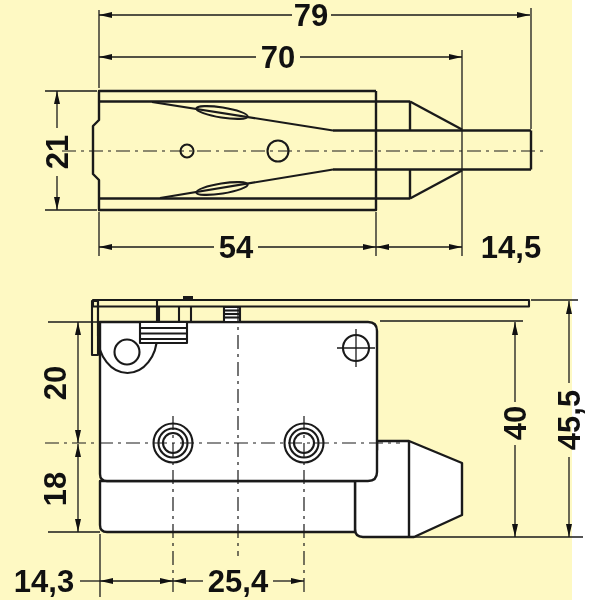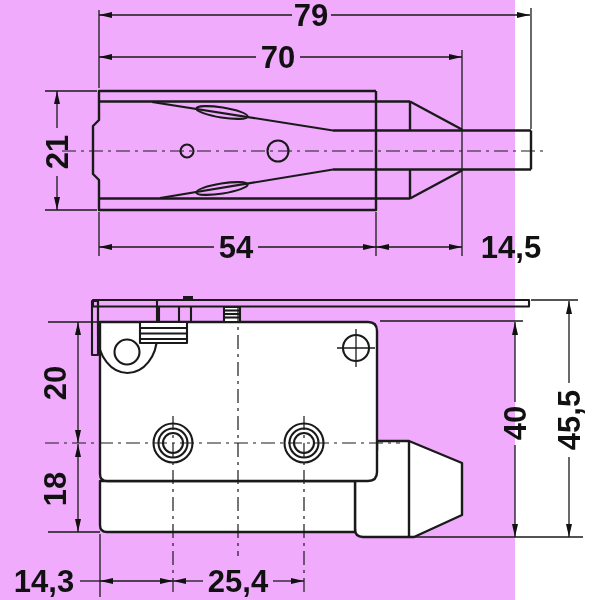--- a/index.html
+++ b/index.html
@@ -1,16 +1,16 @@
 <!DOCTYPE html>
 <html><head>
 <meta charset="utf-8">
 <style>
   html,body { margin:0; padding:0; background:#fff; }
-  .stage { width:515px; height:600px; background:#f0abfc; position:relative; }
+  .stage { width:572px; height:600px; background:#fef9c3; position:relative; }
   svg { display:block; }
   .ol  { stroke:#1a1a1a; stroke-width:2.4; fill:none; stroke-linejoin:round; }
   .olw { stroke:#1a1a1a; stroke-width:2.4; fill:#fff; stroke-linejoin:round; }
   .md  { stroke:#1a1a1a; stroke-width:2.1; fill:none; stroke-linejoin:round; }
   .thin{ stroke:#1a1a1a; stroke-width:1.3; fill:none; }
   .cl  { stroke:#1a1a1a; stroke-width:1.2; fill:none; stroke-dasharray:14 5 3 5; }
   .dim { stroke:#1a1a1a; stroke-width:1.3; fill:none; }
   text.d { font-family:"Liberation Sans", sans-serif; font-weight:bold; font-size:31px; fill:#111; }
 </style>
 </head>

